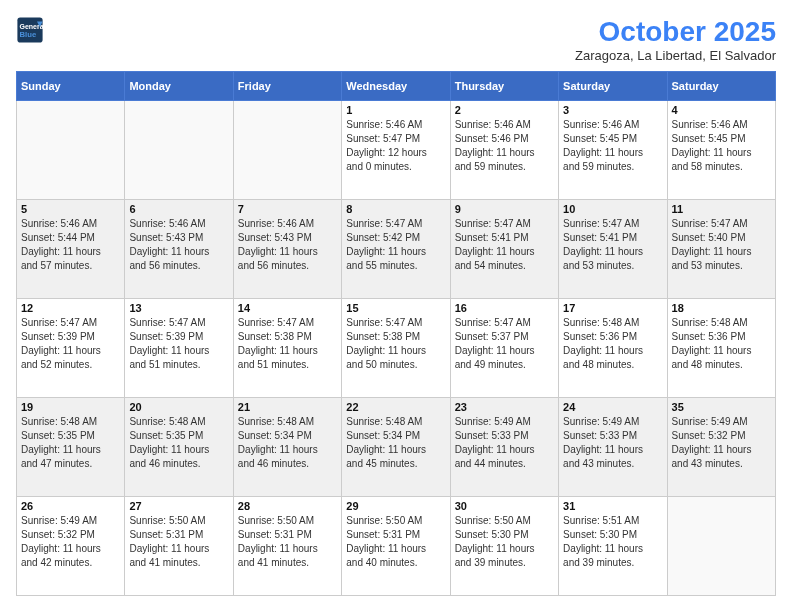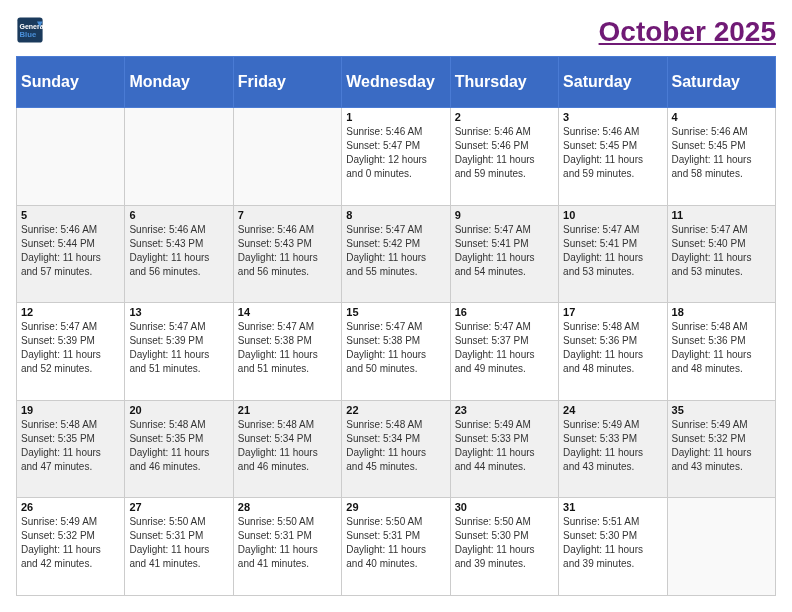--- a/index.html
+++ b/index.html
@@ -32,40 +32,39 @@
     .logo-icon {
       width: 28px;
       height: 28px;
     }
     .title-block {
       text-align: right;
     }
     .month-title {
       font-size: 28px;
       font-weight: bold;
-      color: #701a75;
-      text-decoration: underline;
+      color: #3b82f6;
     }
     .subtitle {
       font-size: 13px;
       color: #333;
     }
     .calendar {
       flex: 1;
       border: 1px solid #ccc;
       border-collapse: collapse;
       width: 100%;
       table-layout: fixed;
     }
     .calendar th {
       background: #3a6bc4;
       color: #fff;
-      font-size: 16px;
+      font-size: 11px;
       font-weight: bold;
-      padding: 16px 4px;
+      padding: 8px 4px;
       text-align: left;
       border: 1px solid #4a7bd4;
     }
     .calendar td {
       border: 1px solid #ccc;
       vertical-align: top;
       padding: 3px 4px;
       font-size: 9.5px;
       color: #222;
       height: 80px;
@@ -100,20 +99,21 @@
     <div class="logo">
       <svg class="logo-icon" viewBox="0 0 40 40">
         <rect x="2" y="2" width="36" height="36" rx="4" fill="#1a3a5c"></rect>
         <text x="5" y="18" font-size="10" fill="white" font-weight="bold">General</text>
         <text x="5" y="30" font-size="11" fill="#4a90d9" font-weight="bold">Blue</text>
         <polygon points="30,8 38,8 34,16" fill="#4a90d9"></polygon>
       </svg>
     </div>
     <div class="title-block">
       <div class="month-title">October 2025</div>
+      <div class="subtitle">Zaragoza, La Libertad, El Salvador</div>
     </div>
   </div>
 
   <table class="calendar">
     <thead>
       <tr>
       <th>Sunday</th>
           <th>Monday</th>
           <th>Friday</th>
           <th>Wednesday</th>

